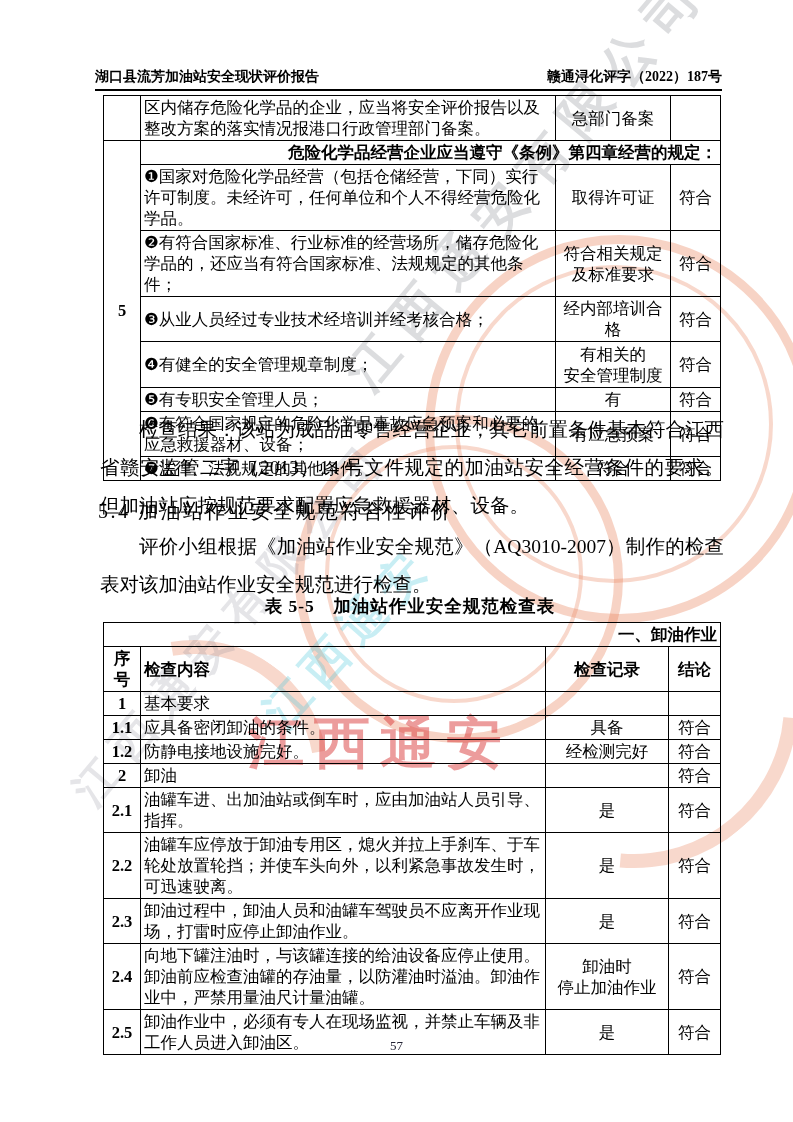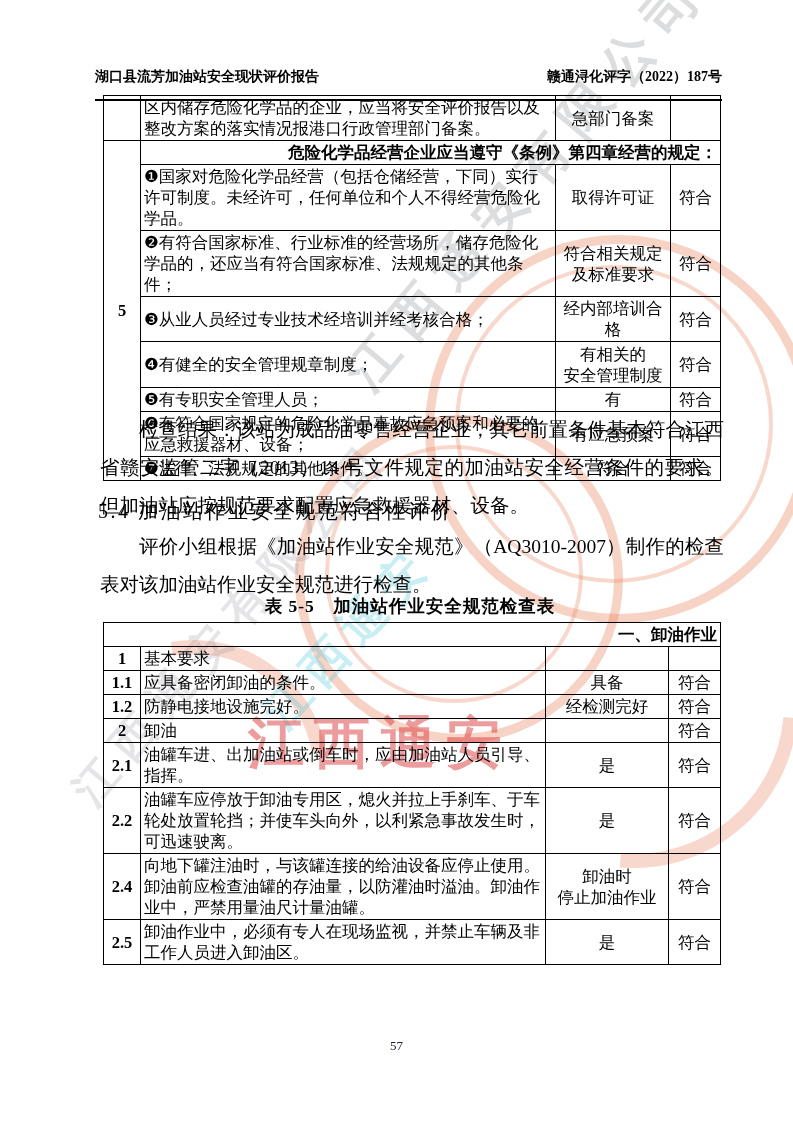--- a/index.html
+++ b/index.html
@@ -9,21 +9,21 @@
     background:#fff; overflow:hidden;
     font-family:"Liberation Serif","DejaVu Serif",serif;
     color:#000;
   }
   .content{position:relative; z-index:1;}
   
   .pg-header{
     position:absolute; left:95px; top:58px; width:627px; height:28px;
     border-bottom:2px solid #000;
     display:flex; justify-content:space-between; align-items:flex-end;
-    font-size:14px; font-weight:bold; padding-bottom:13px;
+    font-size:14px; font-weight:bold; padding-bottom:3px;
   }
   
   table{border-collapse:collapse; table-layout:fixed;}
   td{border:1px solid #000; padding:1px 3px; font-size:16.5px; line-height:21px;
      vertical-align:middle; overflow:hidden;}
   .t-top{position:absolute; left:103px; top:95px; width:617px;}
   .t-main{position:absolute; left:103px; top:622px; width:617px;}
   td.seq{text-align:center; font-weight:bold; font-family:"Liberation Serif",serif;}
   td.rec, td.con{text-align:center; white-space:pre-line;font-family:Liberation Serif, serif;}
   td.cnt{text-align:left;}
@@ -148,20 +148,26 @@
       <colgroup>
           <col style="width:37px">
           <col style="width:405px">
           <col style="width:123px">
           <col style="width:52px">
         </colgroup>
       <tbody>
           <tr style="height:24px">
         <td class="band" colspan="4">一、卸油作业</td>
       </tr>
+      <tr class="hdr" style="height:26px">
+        <td class="seq">序号</td>
+        <td class="cnt">检查内容</td>
+        <td class="rec">检查记录</td>
+        <td class="con">结论</td>
+      </tr>
       <tr style="height:24px">
         <td class="seq">1</td>
         <td class="cnt">基本要求</td>
         <td class="rec"></td>
         <td class="con"></td>
       </tr>
       <tr style="height:24px">
         <td class="seq">1.1</td>
         <td class="cnt">应具备密闭卸油的条件。</td>
         <td class="rec">具备</td>
@@ -181,20 +187,26 @@
       </tr>
       <tr style="height:24px">
         <td class="seq">2.1</td>
         <td class="cnt">油罐车进、出加油站或倒车时，应由加油站人员引导、指挥。</td>
         <td class="rec">是</td>
         <td class="con">符合</td>
       </tr>
       <tr style="height:44px">
         <td class="seq">2.2</td>
         <td class="cnt">油罐车应停放于卸油专用区，熄火并拉上手刹车、于车轮处放置轮挡；并使车头向外，以利紧急事故发生时，可迅速驶离。</td>
+        <td class="rec">是</td>
+        <td class="con">符合</td>
+      </tr>
+      <tr style="height:44px">
+        <td class="seq">2.3</td>
+        <td class="cnt">卸油过程中，卸油人员和油罐车驾驶员不应离开作业现场，打雷时应停止卸油作业。</td>
         <td class="rec">是</td>
         <td class="con">符合</td>
       </tr>
       <tr style="height:44px">
         <td class="seq">2.4</td>
         <td class="cnt">向地下罐注油时，与该罐连接的给油设备应停止使用。卸油前应检查油罐的存油量，以防灌油时溢油。卸油作业中，严禁用量油尺计量油罐。</td>
         <td class="rec">卸油时
 停止加油作业</td>
         <td class="con">符合</td>
       </tr>

